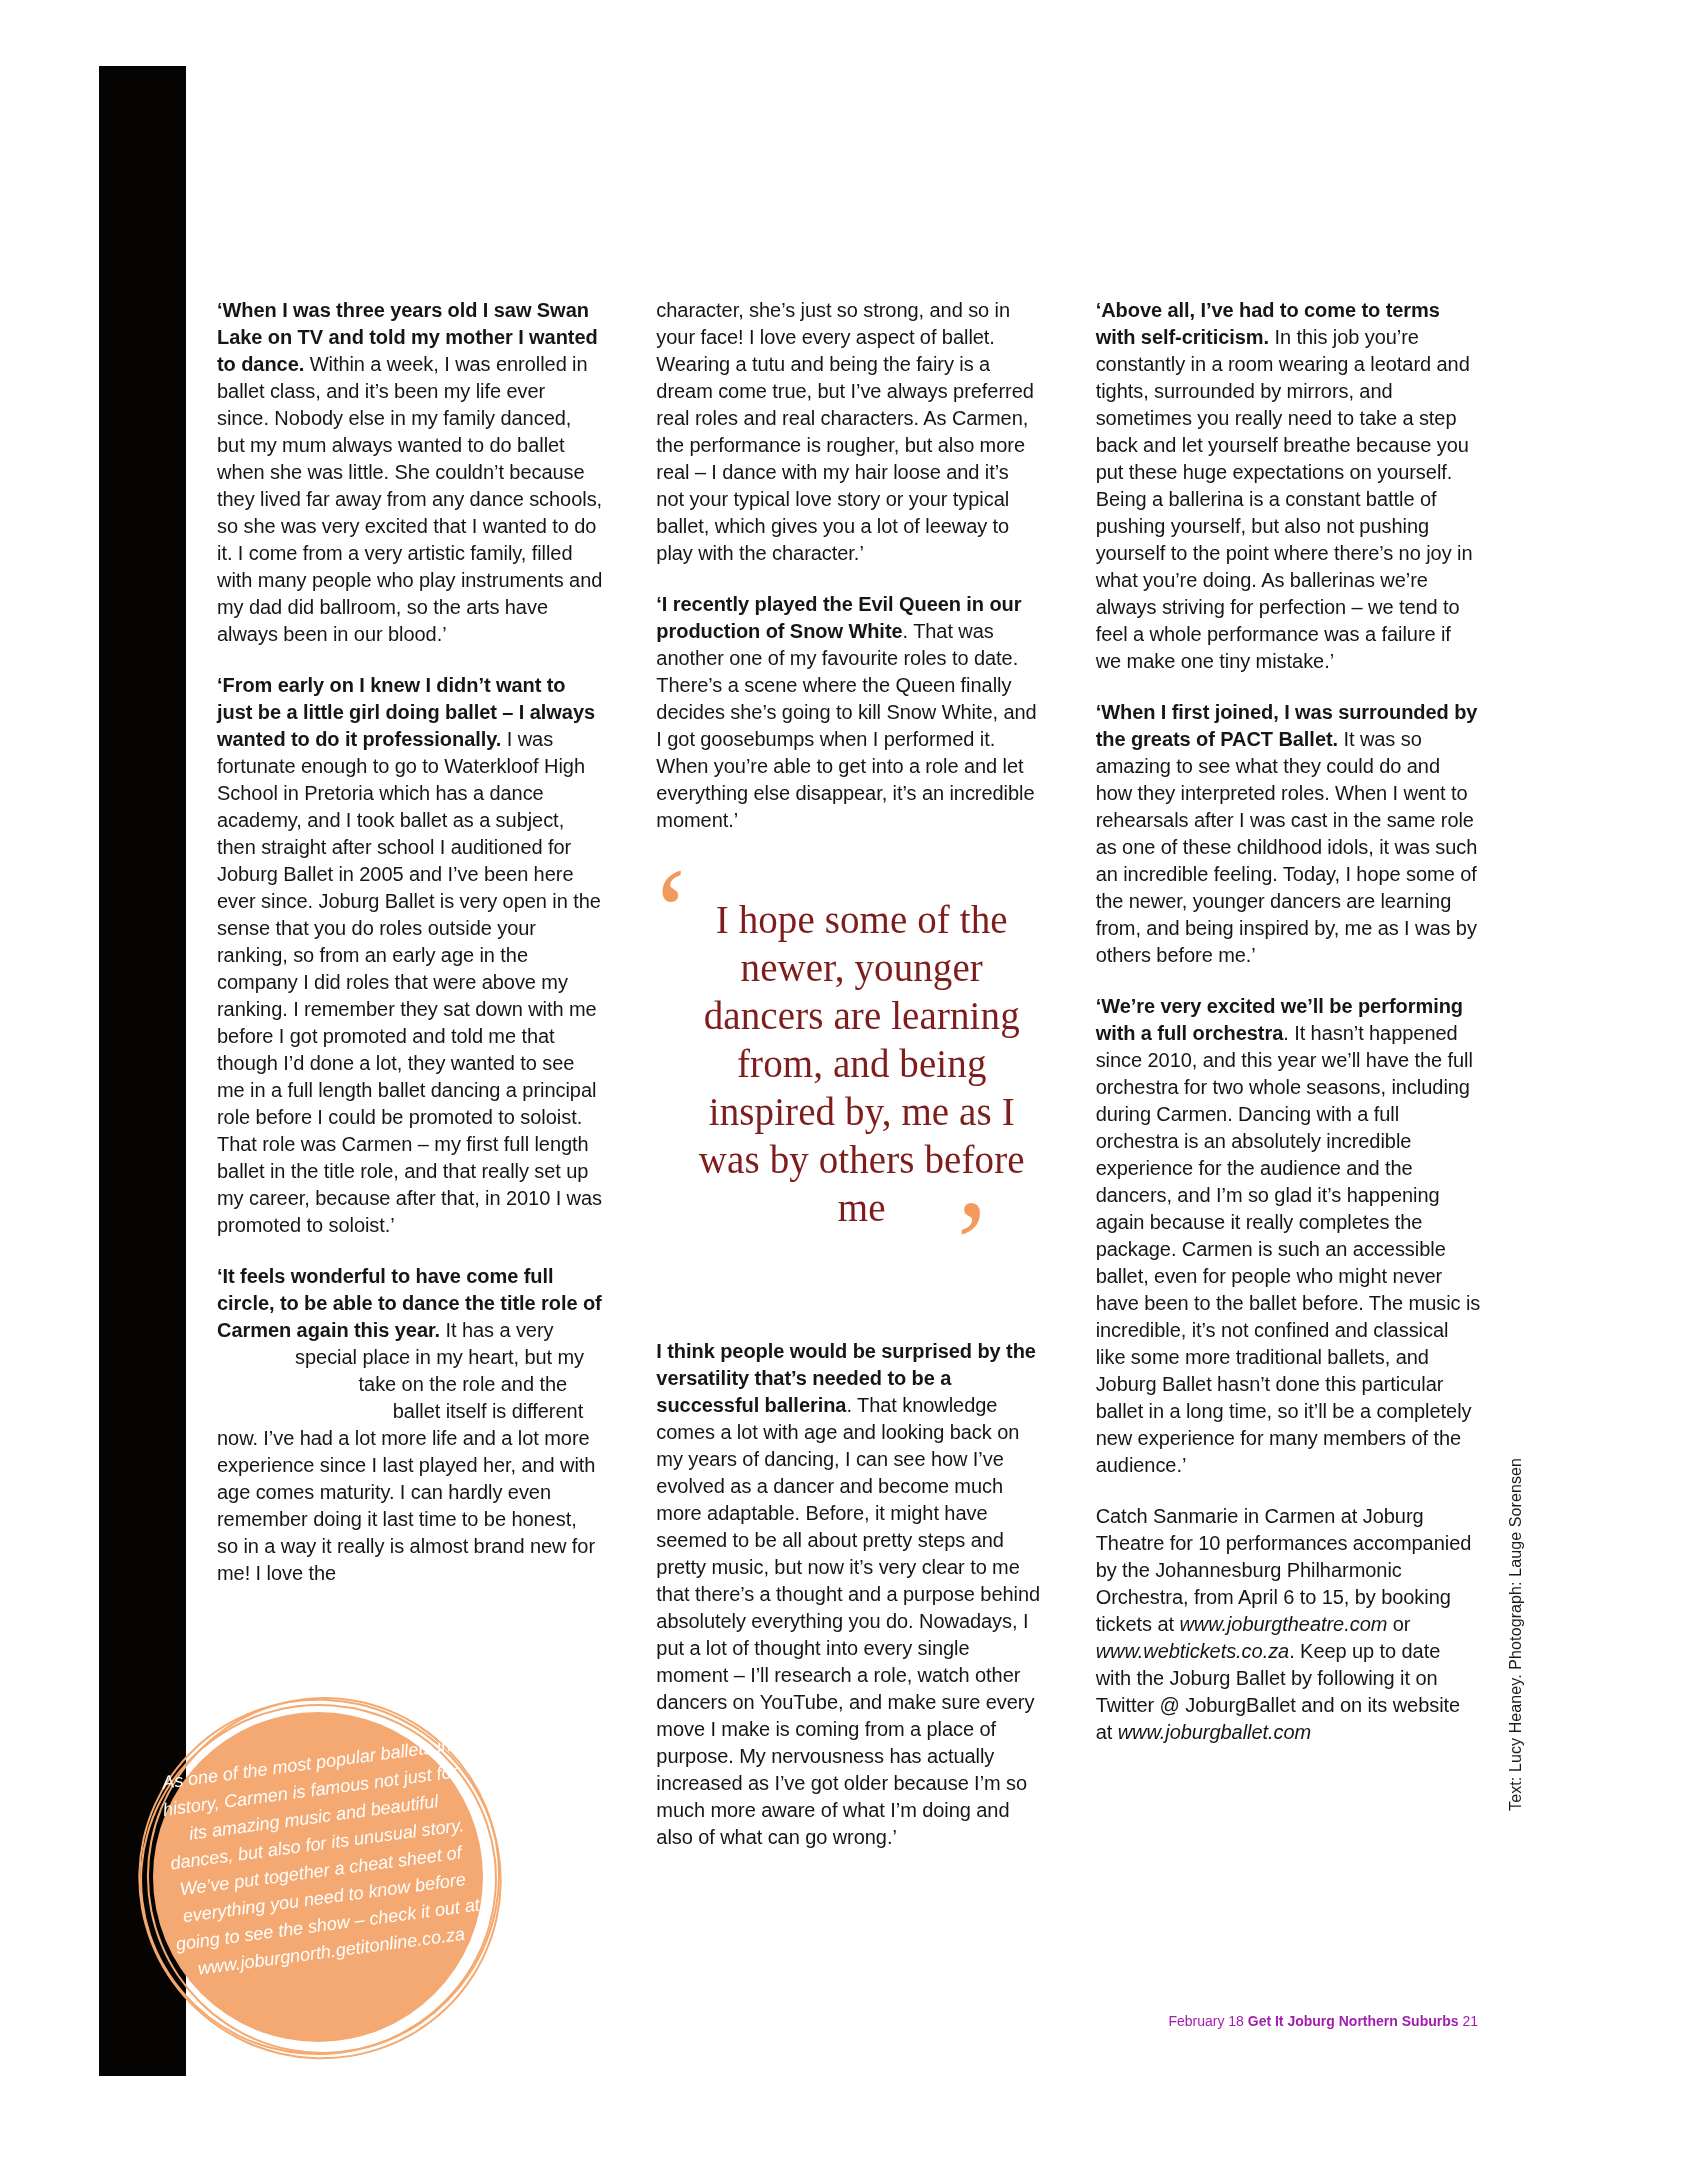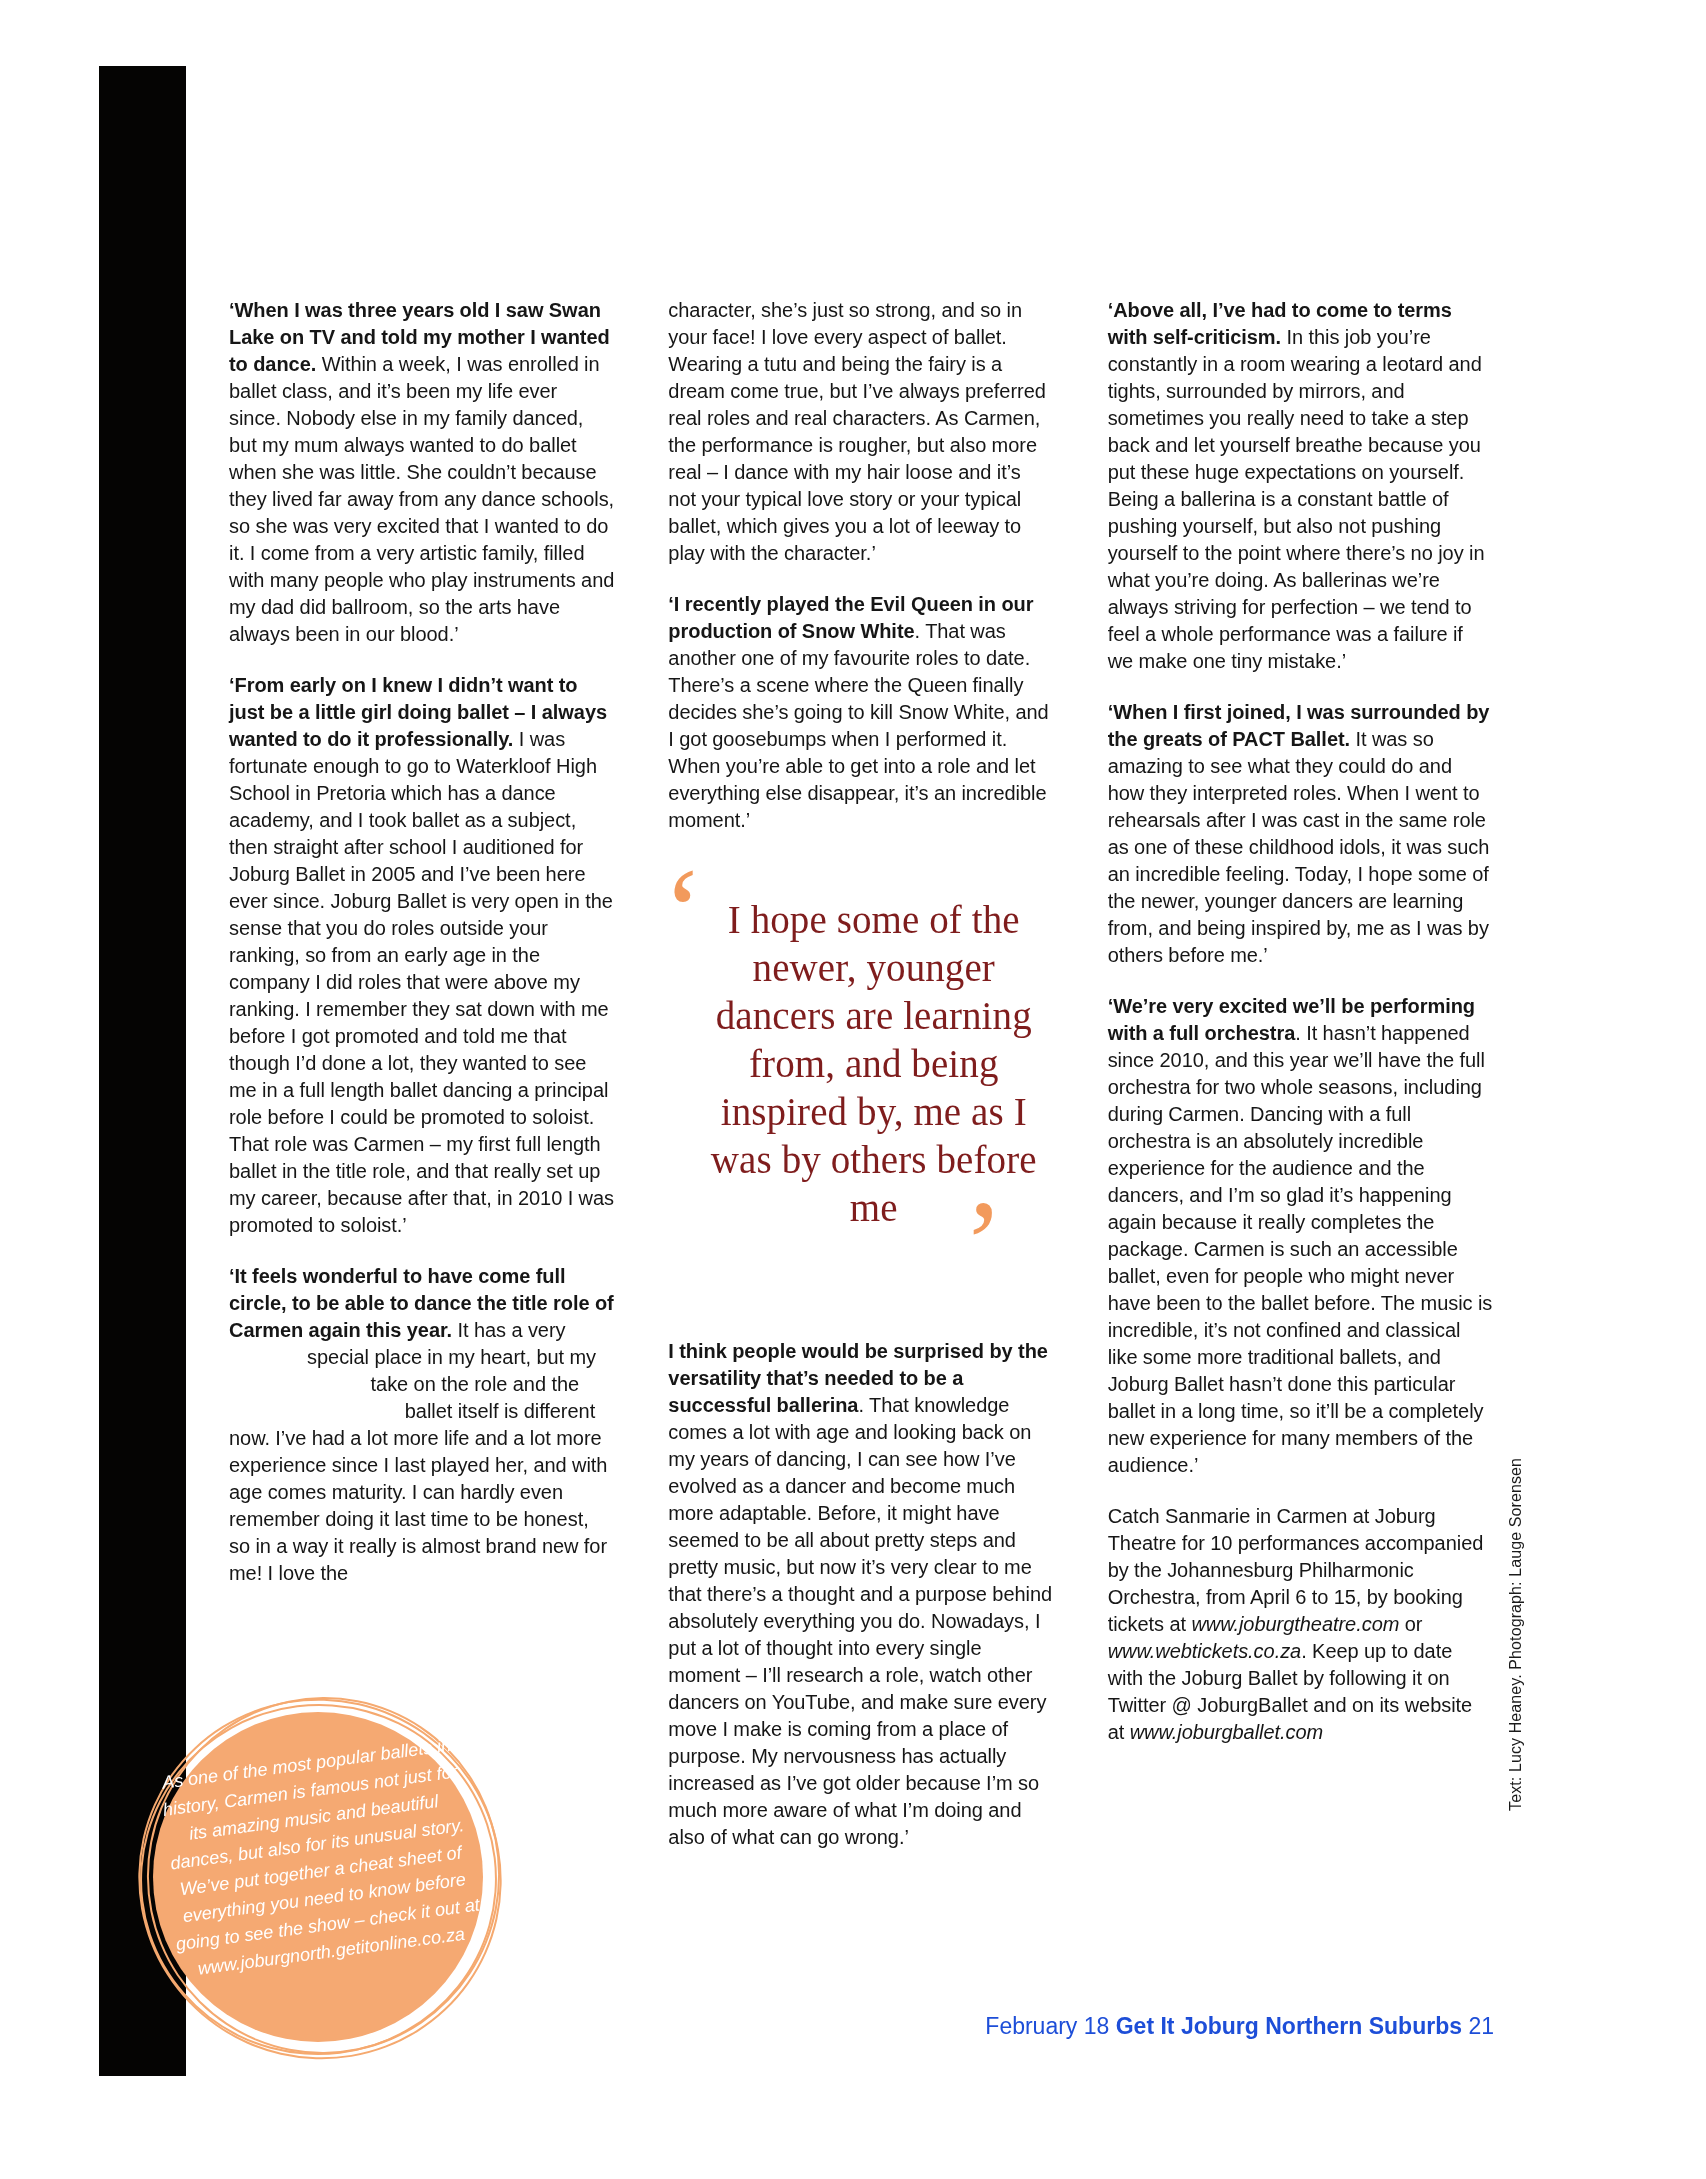--- a/index.html
+++ b/index.html
@@ -29,21 +29,21 @@
     left: 99px;
     top: 66px;
     width: 87px;
     height: 2010px;
     background: #050403;
   }
 
   
   #columns {
     position: absolute;
-    left: 229px;
+    left: 217px;
     top: 297px;
     width: 1264px;
     display: flex;
     gap: 54px;
   }
   .col {
     width: 386px;
     position: relative;
   }
 
@@ -153,24 +153,24 @@
     color: #1a1a1a;
     writing-mode: vertical-rl;
     transform: rotate(180deg);
     letter-spacing: 0.1px;
     white-space: nowrap;
   }
 
   
   #footer {
     position: absolute;
-    right: 212px;
+    right: 228px;
     top: 2013px;
-    font-size: 23px;
-    color: #1d4ed8;
+    font-size: 14px;
+    color: #a21caf;
     white-space: nowrap;
   }
   #footer b { font-weight: bold; }
 </style>
 </head>
 <body>
 
 <div id="page">
 
   <div id="photo-strip"></div>

